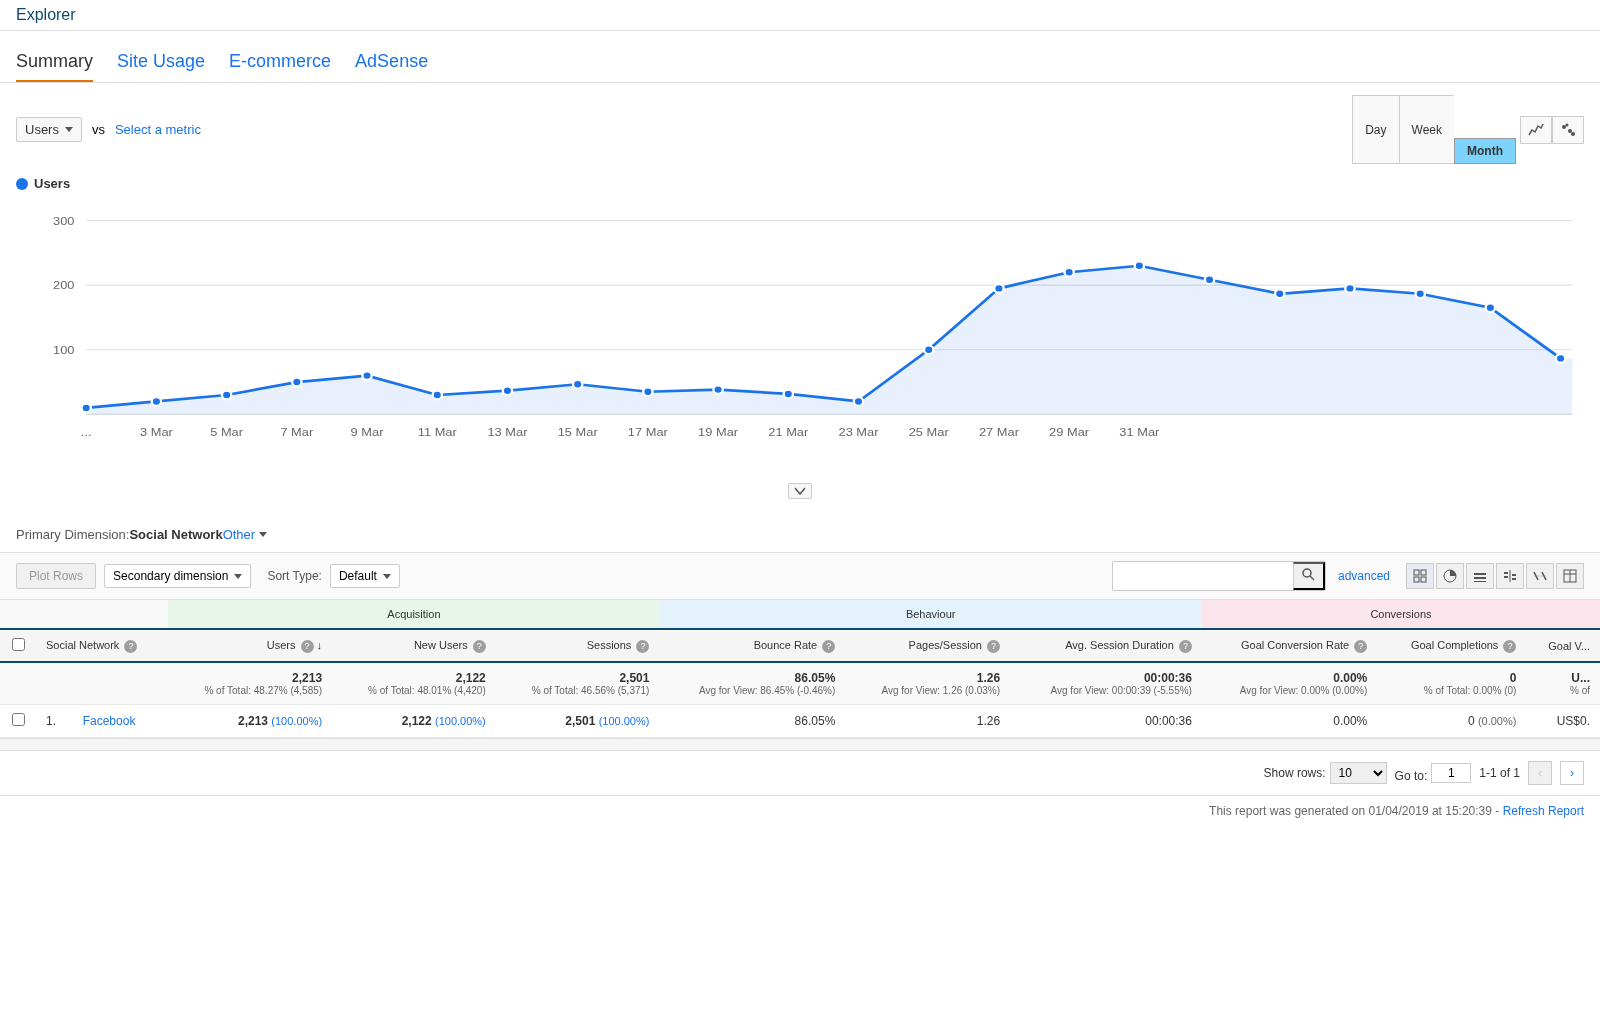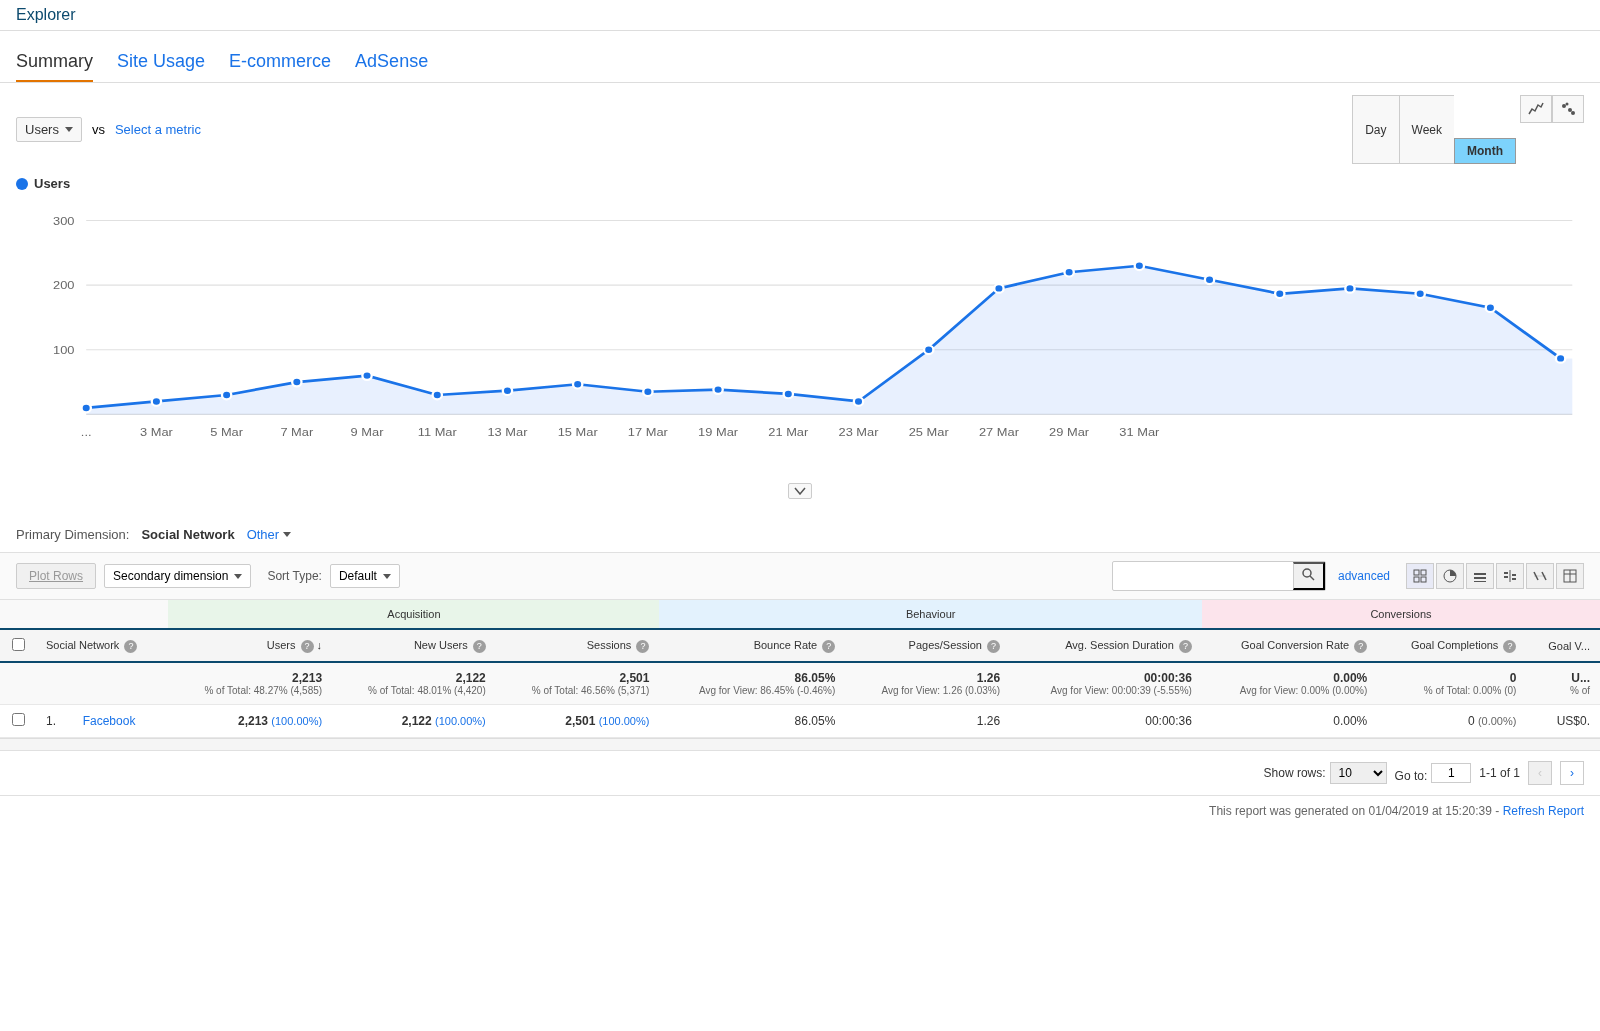--- a/index.html
+++ b/index.html
@@ -9,21 +9,21 @@
     .top-tabs { display: flex; gap: 24px; padding: 12px 16px 0; border-bottom: 1px solid #ddd; }
     .top-tab { padding: 8px 0; cursor: pointer; font-size: 18px; color: #1a73e8; text-decoration: none; border-bottom: 2px solid transparent; }
     .top-tab.active { color: #333; border-bottom: 2px solid #e37400; font-weight: normal; }
 
     
     .metric-row { display: flex; align-items: center; padding: 12px 16px; gap: 10px; justify-content: space-between; }
     .metric-row-left { display: flex; align-items: center; gap: 10px; }
     .metric-dropdown { display: flex; align-items: center; border: 1px solid #ccc; border-radius: 2px; padding: 4px 8px; font-size: 13px; cursor: pointer; background: #f8f8f8; gap: 4px; }
     .vs-text { color: #000000; font-size: 13px; }
     .select-metric-link { color: #1a73e8; font-size: 13px; cursor: pointer; }
-    .chart-type-buttons { display: flex; gap: 4px; }
+    .chart-type-buttons { display: flex; gap: 4px; align-items: center; }
     .time-btn { padding: 5px 12px; border: 1px solid #ccc; background: #f8f8f8; cursor: pointer; font-size: 12px; color: #333; }
     .time-btn.active { background: #7dd3fc; border-color: #999; font-weight: bold; margin-top: 43px; }
     .icon-btn { width: 32px; height: 28px; border: 1px solid #ccc; background: #f8f8f8; cursor: pointer; display: flex; align-items: center; justify-content: center; }
     .btn-group { display: flex; }
     .btn-group .time-btn:not(:last-child) { border-right: none; }
 
     
     .chart-area { padding: 0 16px 10px; }
     .chart-legend { display: flex; align-items: center; gap: 6px; margin-bottom: 8px; font-size: 13px; font-weight: bold; color: #333; }
     .legend-dot { width: 12px; height: 12px; border-radius: 50%; background: #1a73e8; }
@@ -32,28 +32,28 @@
     .y-axis-label { font-size: 11px; fill: #666; }
     .x-axis-label { font-size: 11px; fill: #666; }
     .grid-line { stroke: #e0e0e0; stroke-width: 1; }
     .chart-line { fill: none; stroke: #1a73e8; stroke-width: 2.5; }
     .chart-fill { fill: rgba(66, 133, 244, 0.12); }
     .chart-dot { fill: #1a73e8; stroke: #fff; stroke-width: 2; }
     .expand-btn { display: flex; justify-content: center; margin: 4px 0 8px; }
     .expand-icon { width: 24px; height: 16px; border: 1px solid #ccc; background: #f8f8f8; cursor: pointer; display: flex; align-items: center; justify-content: center; border-radius: 2px; }
 
     
-    .primary-dim { display: flex; align-items: center; gap: 12px; padding: 10px 16px; font-size: 13px; }
+    .primary-dim { display: flex; align-items: center; gap: 0; padding: 10px 16px; font-size: 13px; }
     .dim-label { color: #555; }
     .dim-value { font-weight: bold; color: #333; }
     .dim-other { color: #1a73e8; cursor: pointer; display: flex; align-items: center; gap: 2px; }
 
     
     .table-controls { display: flex; align-items: center; gap: 8px; padding: 8px 16px; border-top: 1px solid #e0e0e0; border-bottom: 1px solid #e0e0e0; background: #fafafa; }
-    .plot-rows-btn { padding: 5px 12px; border: 1px solid #ccc; background: #f0f0f0; color: #999; font-size: 12px; cursor: default; border-radius: 2px; text-decoration: underline; }
+    .plot-rows-btn { padding: 5px 12px; border: 1px solid #ccc; background: #f0f0f0; color: #999; font-size: 12px; cursor: default; border-radius: 2px; }
     .sec-dim-btn { display: flex; align-items: center; gap: 4px; border: 1px solid #ccc; padding: 4px 8px; background: #fff; font-size: 12px; cursor: pointer; border-radius: 2px; }
     .sort-label { font-size: 12px; color: #555; margin-left: 8px; }
     .sort-btn { display: flex; align-items: center; gap: 4px; border: 1px solid #ccc; padding: 4px 8px; background: #fff; font-size: 12px; cursor: pointer; border-radius: 2px; }
     .search-box { margin-left: auto; display: flex; align-items: center; border: 1px solid #ccc; border-radius: 2px; background: #fff; }
     .search-input { border: none; outline: none; padding: 4px 8px; font-size: 12px; width: 180px; }
     .search-btn { padding: 4px 8px; background: #f0f0f0; border-left: 1px solid #ccc; cursor: pointer; }
     .advanced-link { color: #1a73e8; font-size: 12px; cursor: pointer; margin-left: 4px; }
     .view-btns { display: flex; gap: 2px; margin-left: 8px; }
     .view-btn { width: 28px; height: 26px; border: 1px solid #ccc; background: #f0f0f0; cursor: pointer; display: flex; align-items: center; justify-content: center; font-size: 11px; }
     .view-btn.active { background: #e8eaf6; }

